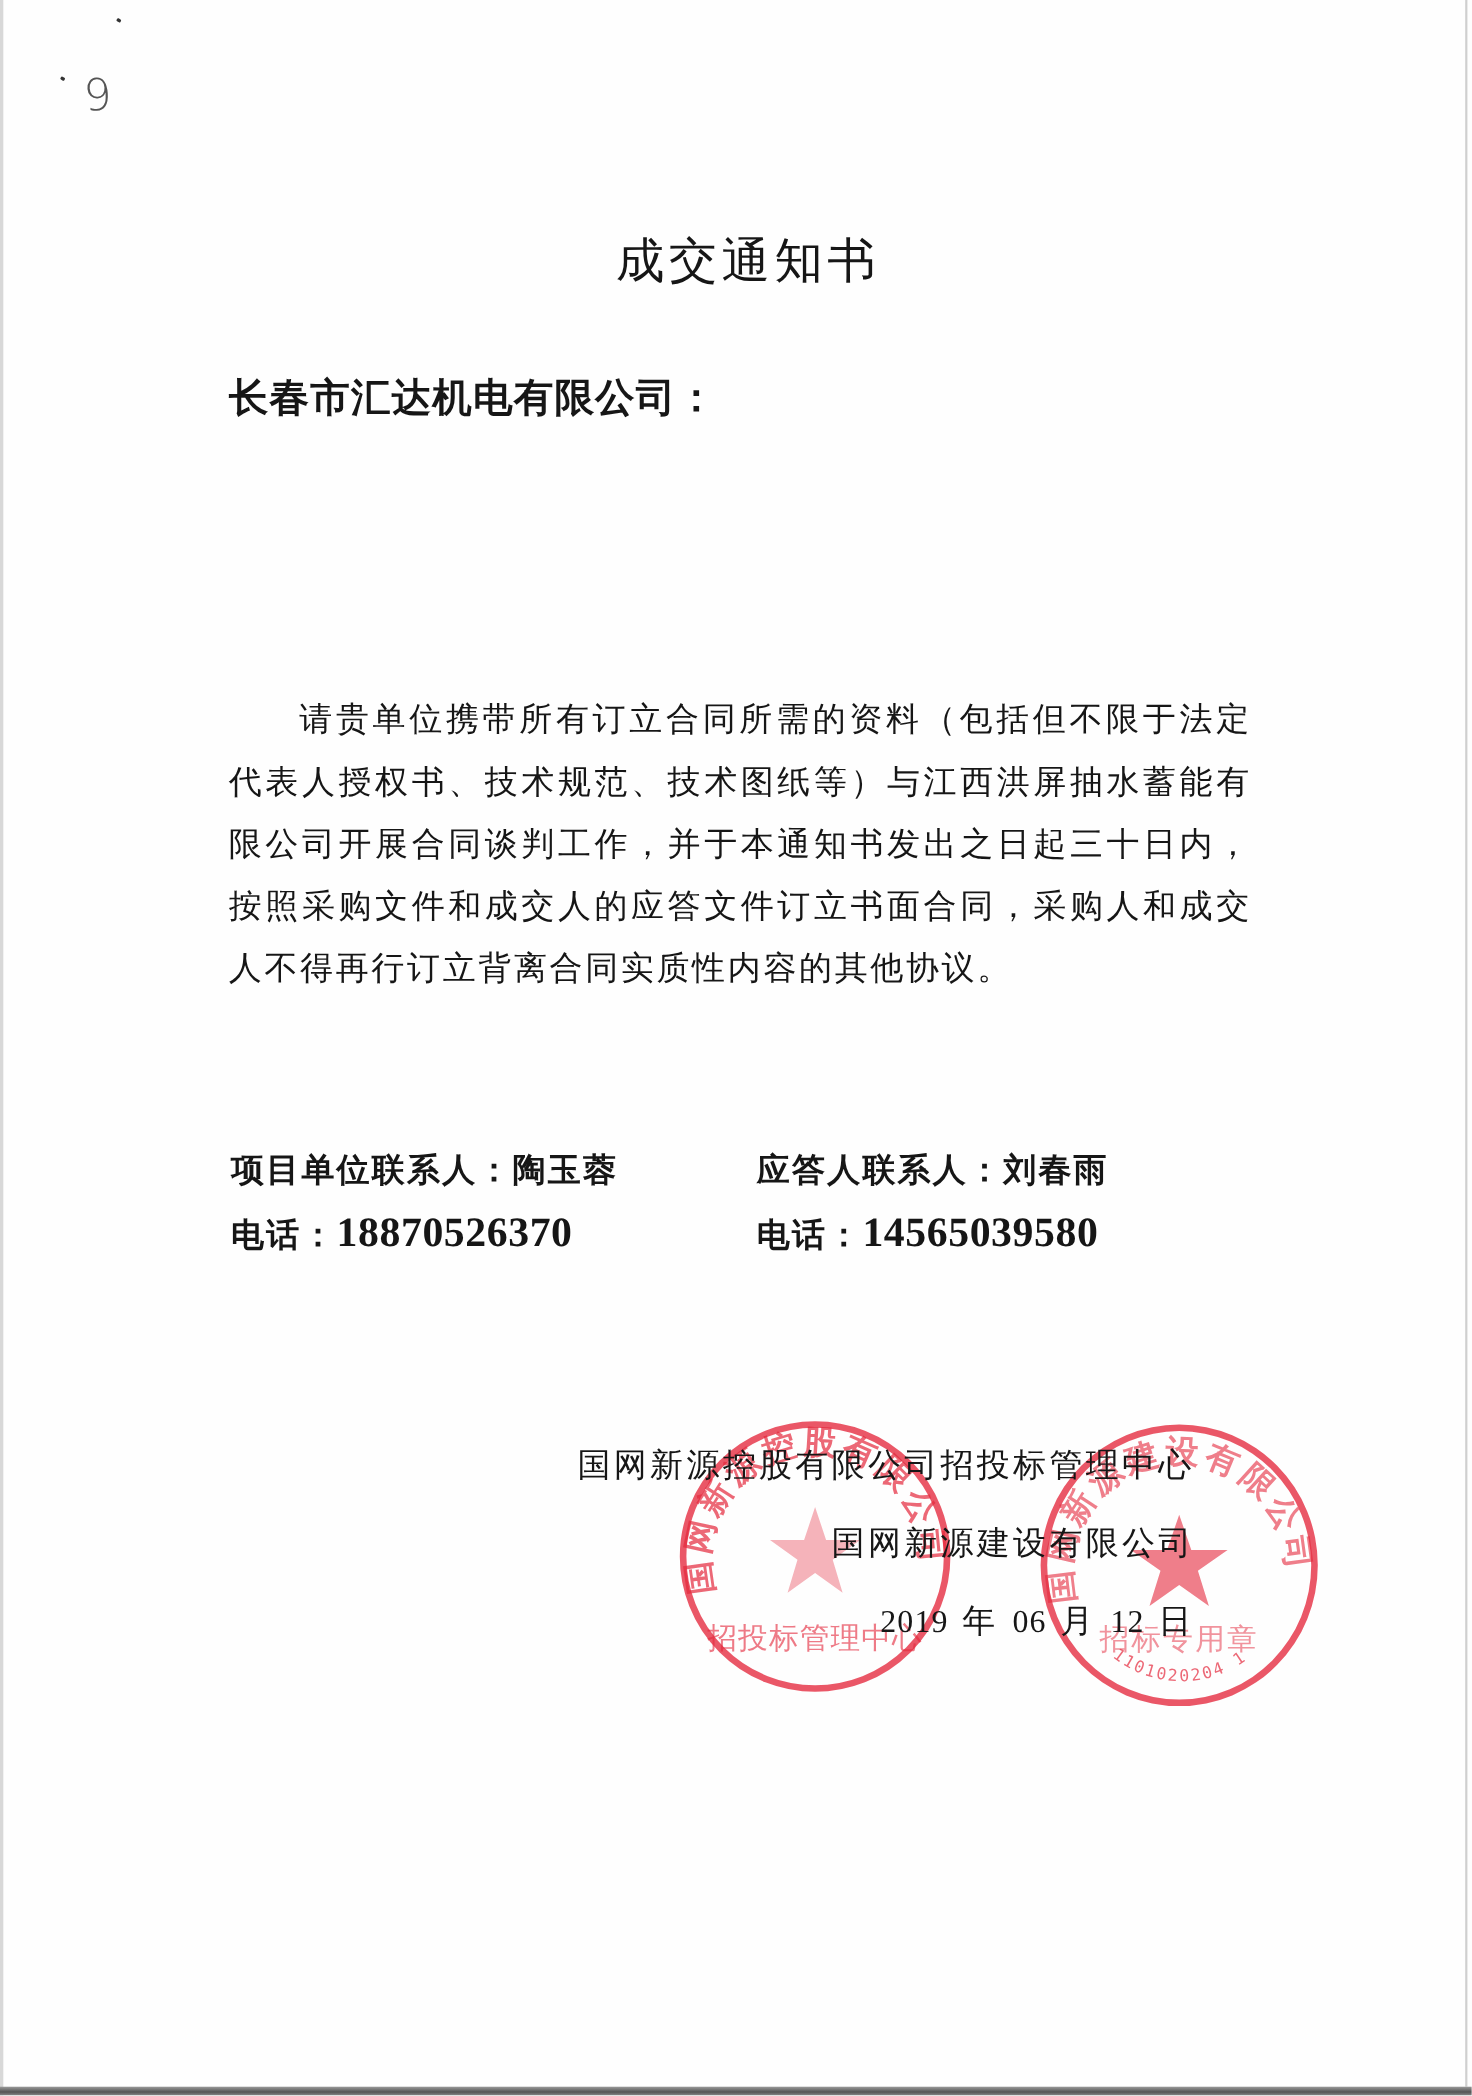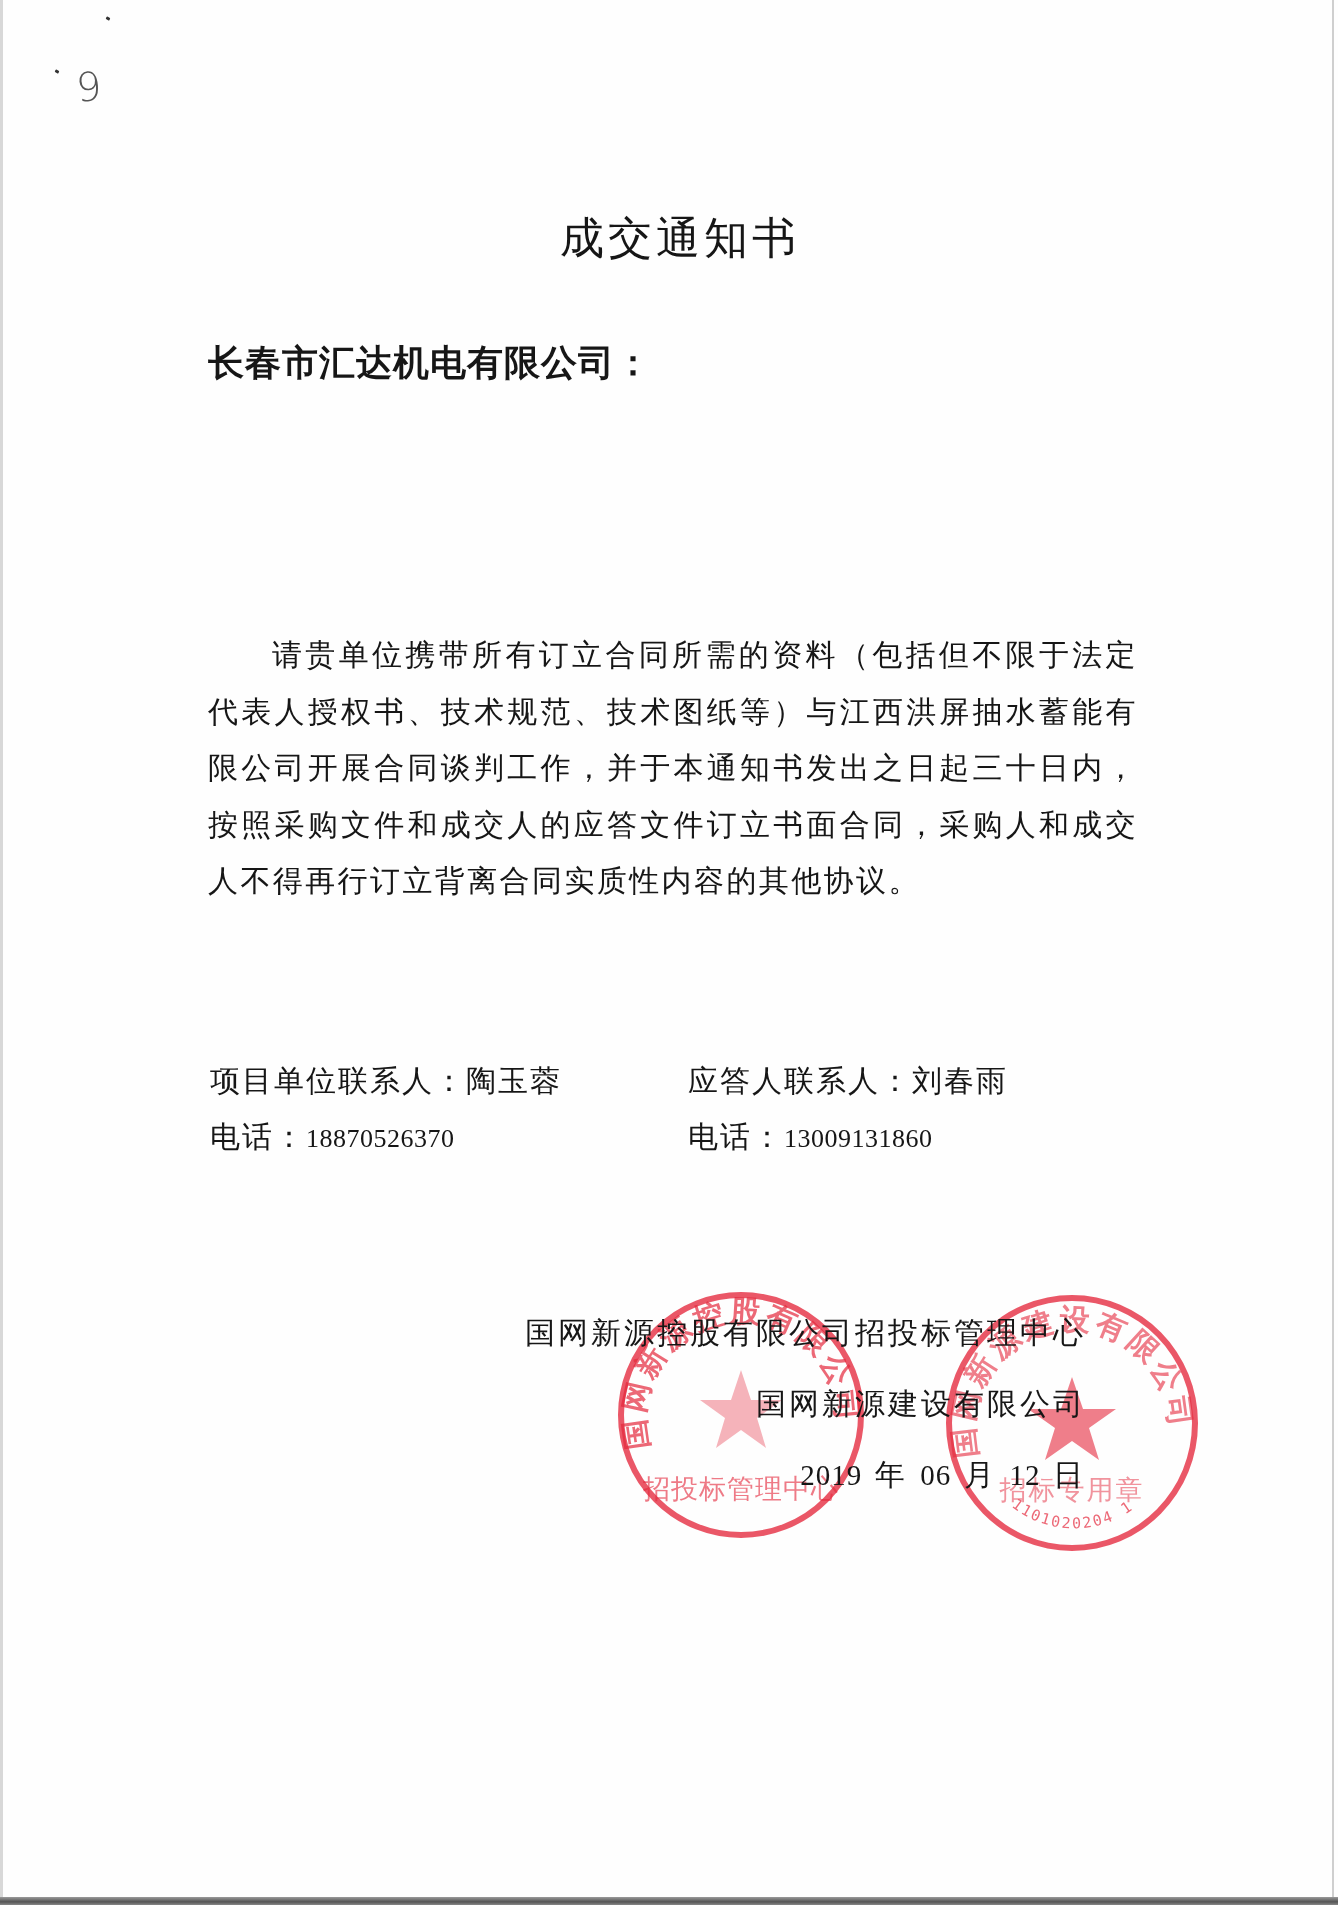--- a/index.html
+++ b/index.html
@@ -35,25 +35,25 @@
     .body-text {
       position: absolute; left: 208px; width: 930px;
       font-size: 30px; line-height: 56.5px; letter-spacing: 2.4px;
       text-align: justify;
     }
     .body-text p { margin: 0; text-indent: 64px; }
     .p1 { top: 398px; }
     .p2 { top: 627px; }
 
     .contacts { position: absolute; top: 1040px; left: 210px; width: 900px; height: 120px; font-size: 30px; letter-spacing: 2px; }
-    .contact-col { position: absolute; top: 16px; }
+    .contact-col { position: absolute; top: 0; font-weight: bold; }
     .contact-col.left { left: 0; }
     .contact-col.right { left: 478px; }
     .contact-line { height: 56px; line-height: 50px; white-space: nowrap; }
-    .phone-num { font-family: "Liberation Serif", "DejaVu Serif", serif; letter-spacing: 0.5px; font-size: 26px; }
+    .phone-num { font-family: "Liberation Serif", "DejaVu Serif", serif; letter-spacing: 0.5px; font-size: 38px; }
 
     .stamp {
       position: absolute; border-radius: 50%;
       border: 6px solid rgba(228, 40, 60, 0.78);
       box-sizing: border-box;
     }
     .stamp svg { position: absolute; left: -6px; top: -6px; }
     .stamp-left { left: 618px; top: 1292px; width: 246px; height: 246px; }
     .stamp-right { left: 946px; top: 1295px; width: 252px; height: 256px; }
 
@@ -89,21 +89,21 @@
       </div>
       <div class="contact-line">
         <span>电话：</span><span class="phone-num">18870526370</span>
       </div>
     </div>
     <div class="contact-col right">
       <div class="contact-line">
         <span>应答人联系人：</span><span>刘春雨</span>
       </div>
       <div class="contact-line">
-        <span>电话：</span><span class="phone-num">13009131860</span>
+        <span>电话：</span><span class="phone-num">14565039580</span>
       </div>
     </div>
   </div>
 
   <div class="stamp stamp-left">
     <svg width="246" height="246" viewBox="0 0 246 246">
       <defs>
         <path id="arcL" d="M 38 170 A 96 96 0 1 1 208 170"></path>
       </defs>
       <text font-size="30" fill="rgba(228,40,60,0.7)" font-family="DejaVu Sans, sans-serif" font-weight="bold" letter-spacing="4">

